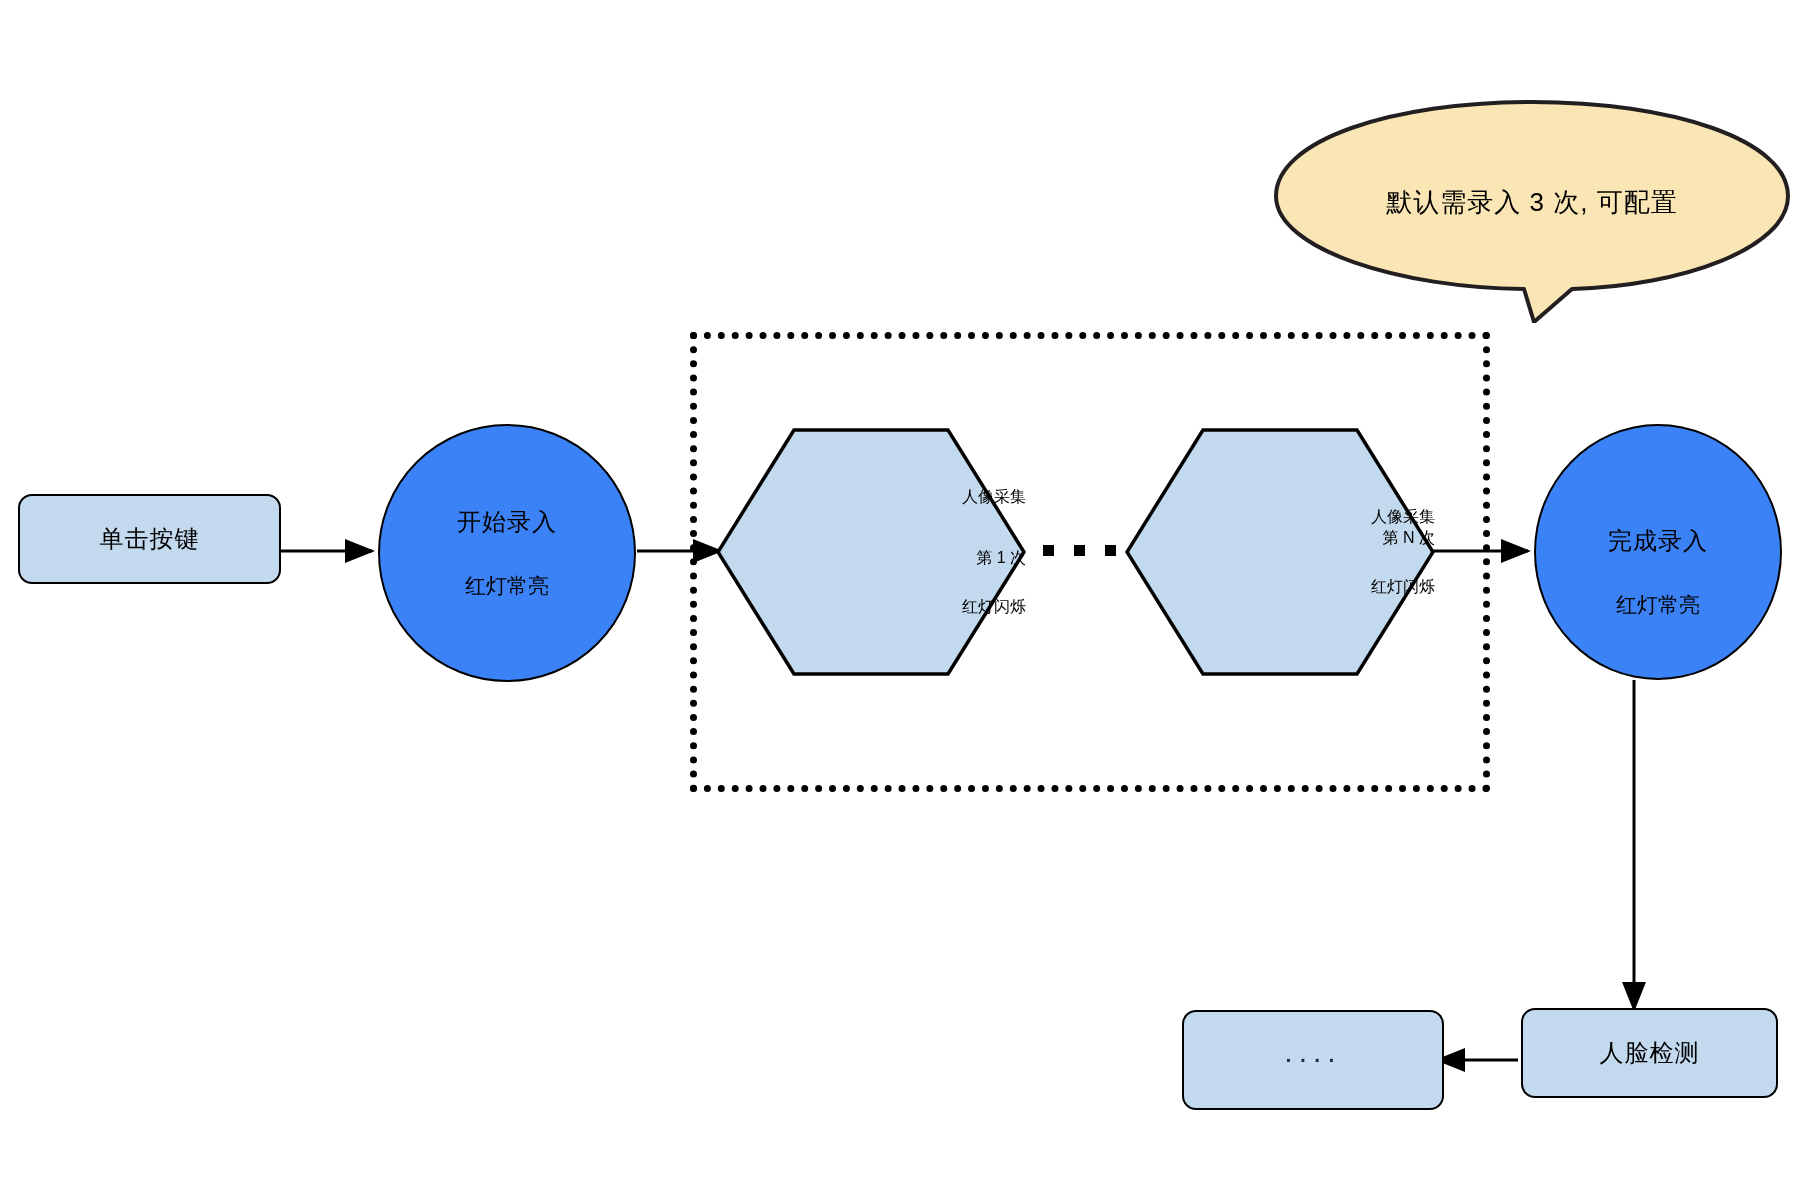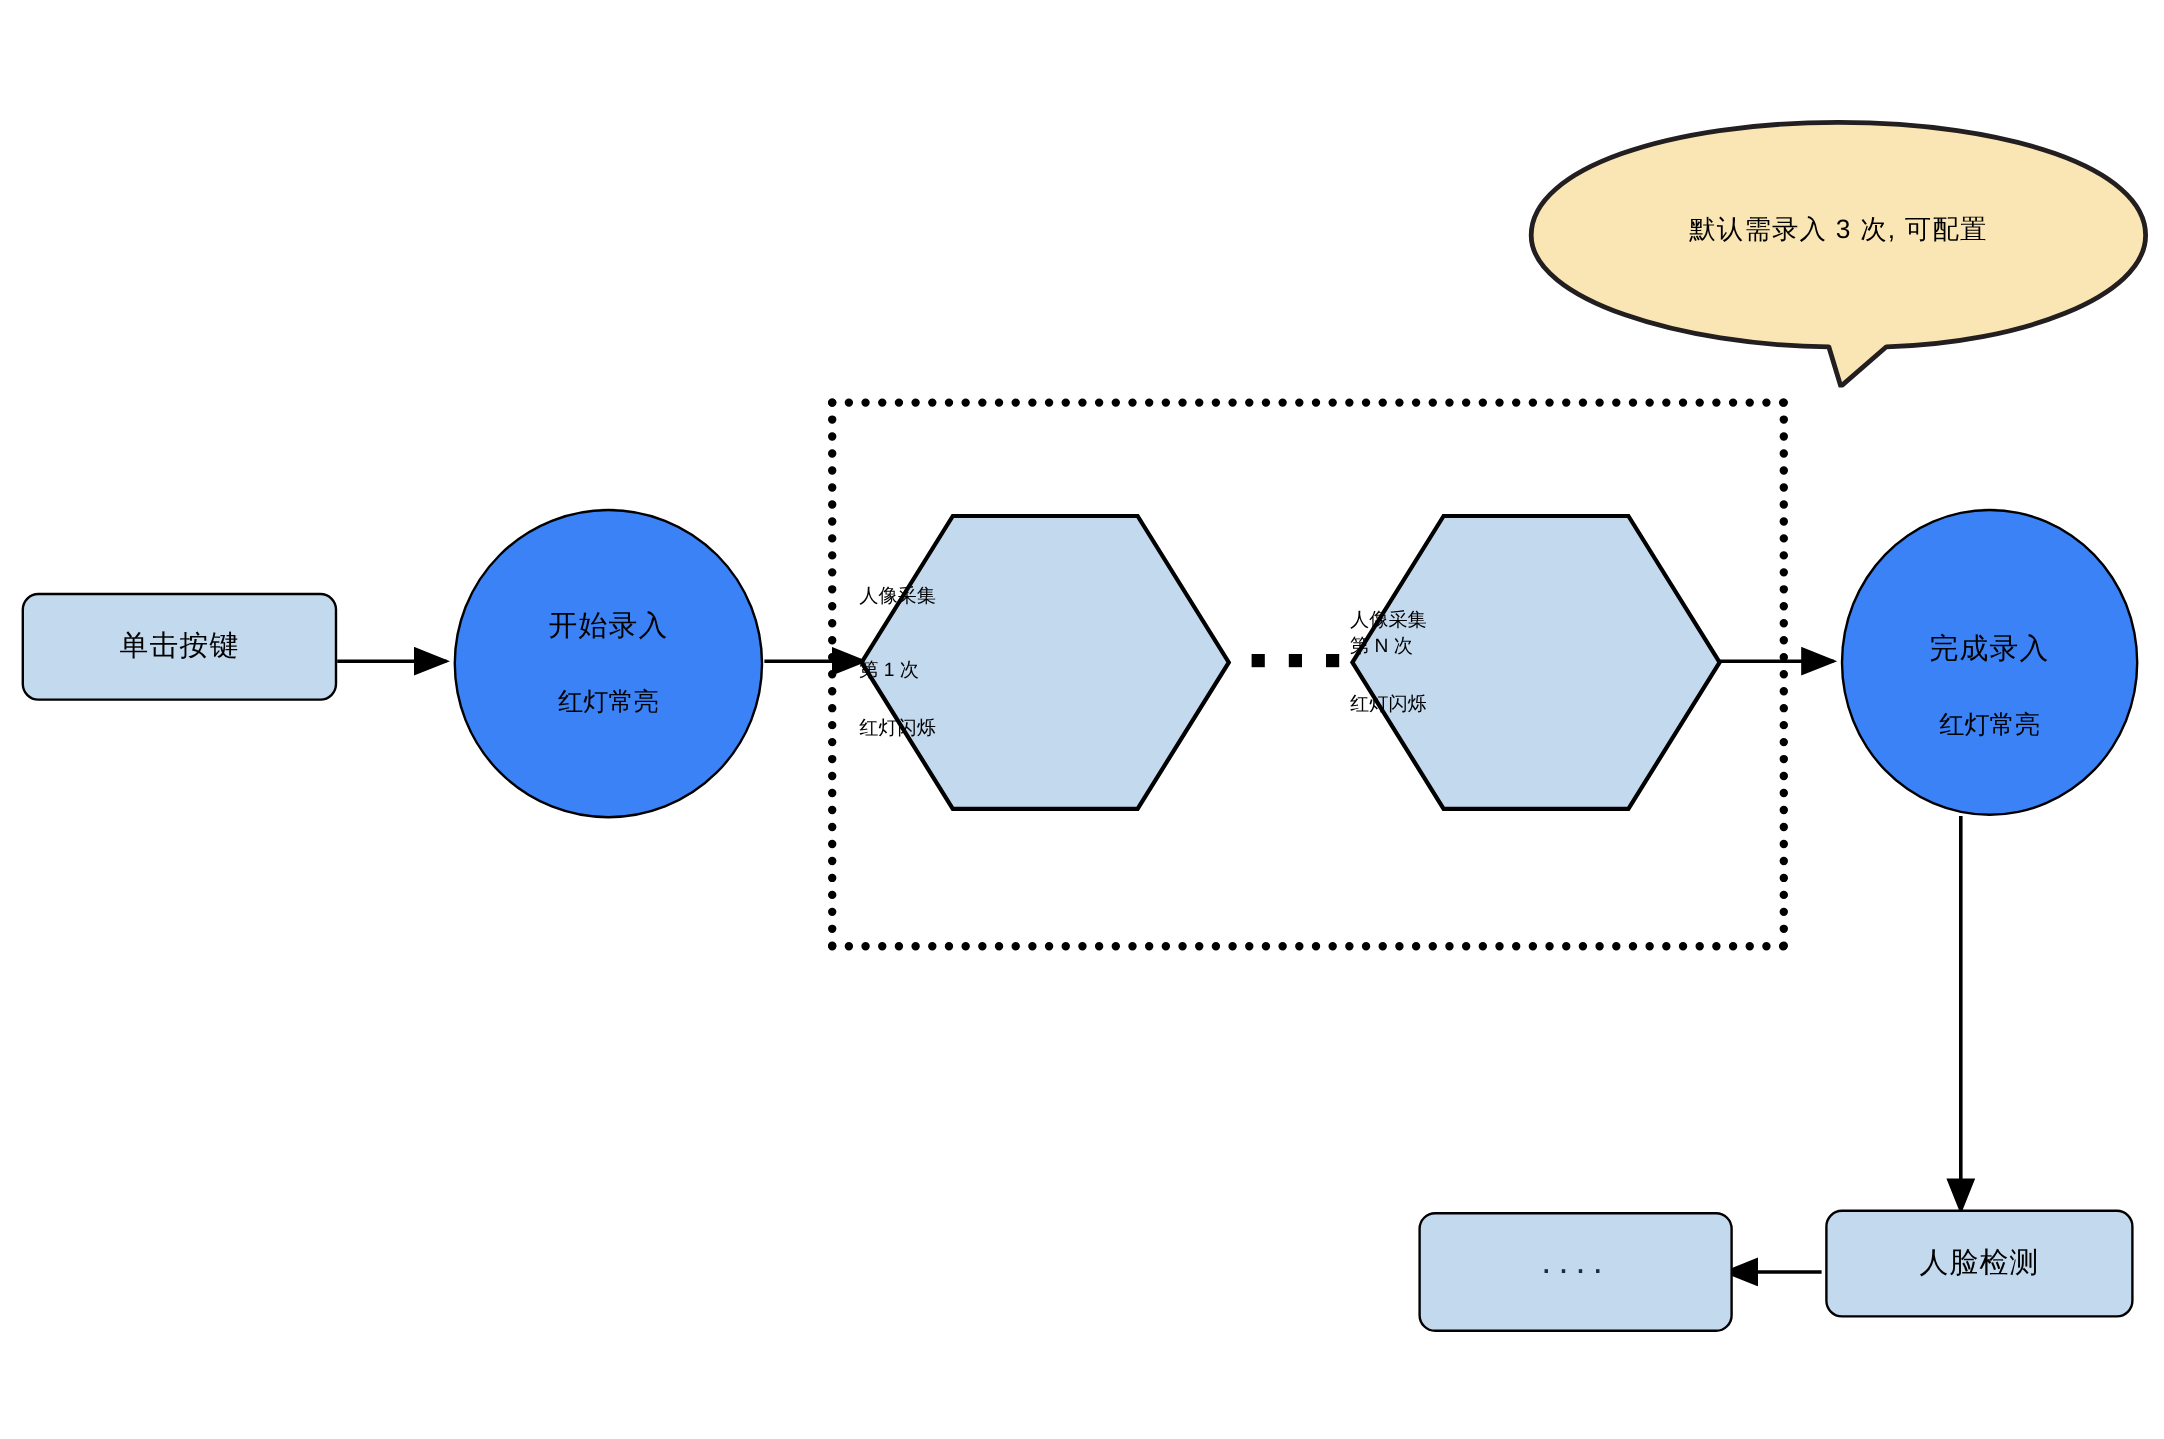--- a/index.html
+++ b/index.html
@@ -65,45 +65,45 @@
     position: absolute;
     left: 0; top: 0;
   }
   .hex-text {
     position: absolute;
     left: 0; top: 0;
     width: 100%;
     height: 100%;
     display: flex;
     flex-direction: column;
-    align-items: flex-start;
+    align-items: flex-end;
     justify-content: center;
     color: #000;
   }
 
   
   .group-box {
     position: absolute;
     border: 7px dotted #000000;
     box-sizing: border-box;
     background: transparent;
   }
 
   
   .callout-wrap { position: absolute; }
   .callout-wrap svg { position: absolute; left: 0; top: 0; }
   .callout-text {
     position: absolute;
-    left: 0; top: 4px;
+    left: 0; top: 16px;
     width: 100%;
     height: 100%;
     display: flex;
     align-items: center;
     justify-content: center;
-    font-size: 22px;
+    font-size: 26px;
     letter-spacing: 1px;
     color: #000;
     white-space: nowrap;
     padding-bottom: 48px;
     box-sizing: border-box;
   }
 
   .edges {
     position: absolute;
     left: 0; top: 0;

